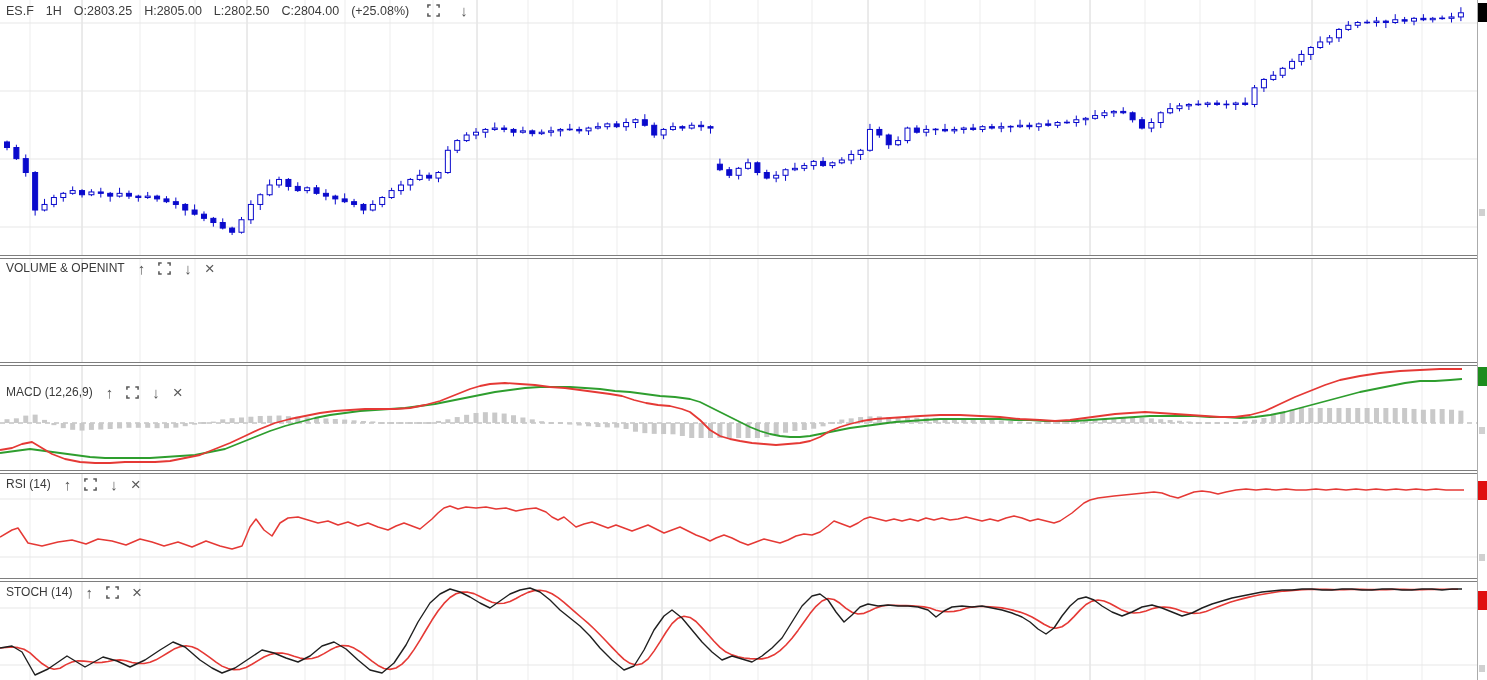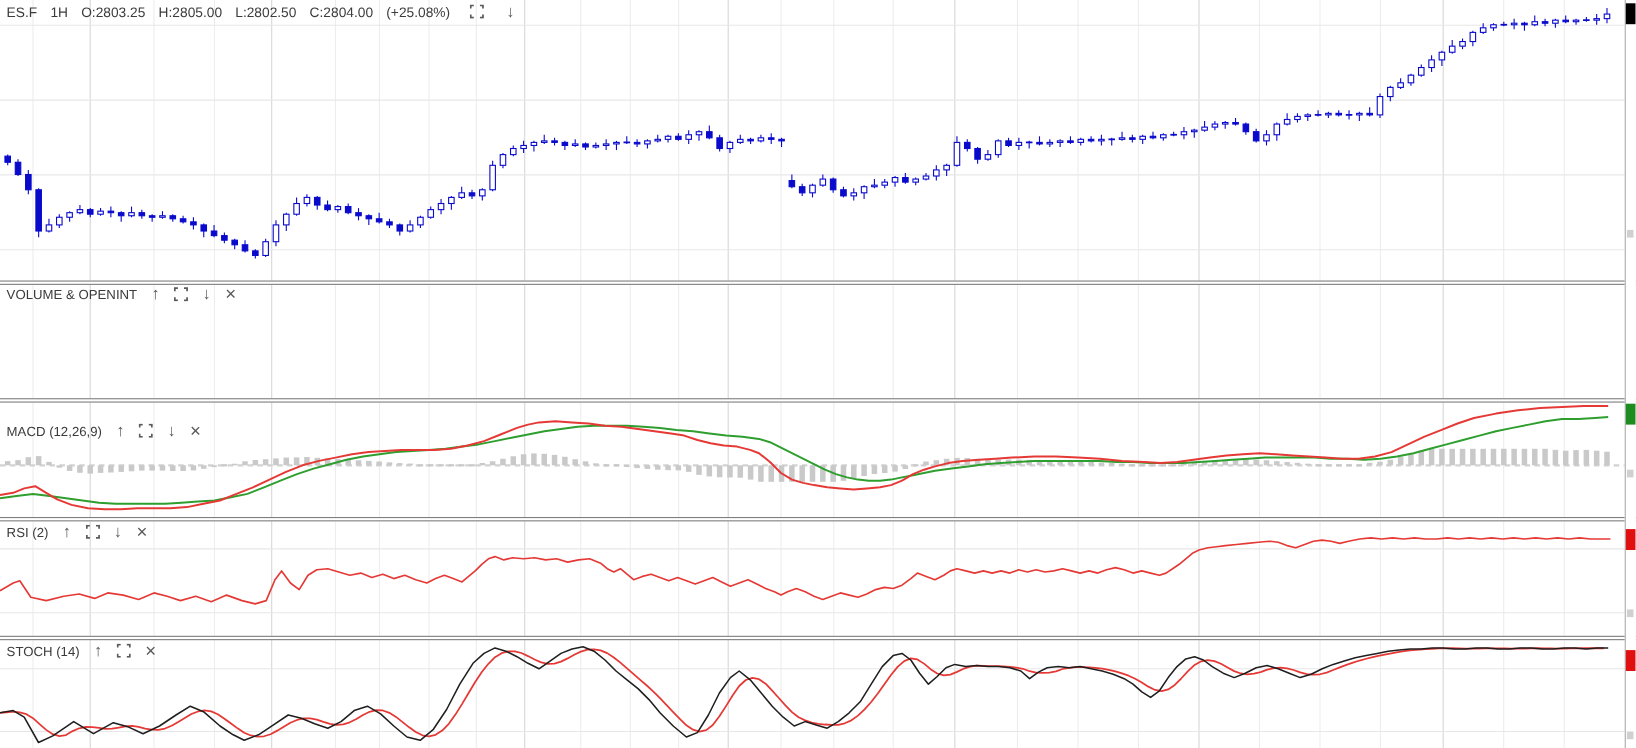--- a/index.html
+++ b/index.html
@@ -1,21 +1,21 @@
 <!DOCTYPE html>
 <html><head>
 <meta charset="utf-8">
 <style>
   html,body{margin:0;padding:0}
   body{width:1487px;height:680px;position:relative;background:#fff;overflow:hidden;
        font-family:"Liberation Sans",sans-serif;}
   #cv{position:absolute;left:0;top:0;z-index:1}
   .hdr{position:absolute;top:4px;left:6px;display:flex;align-items:flex-start;gap:12px;
        font-size:12.5px;color:#3c3c3c;z-index:6;white-space:nowrap}
-  .phdr{position:absolute;left:6px;display:flex;align-items:flex-start;gap:13px;
+  .phdr{position:absolute;left:6px;display:flex;align-items:flex-end;gap:13px;
         font-size:12px;color:#3a3a3a;z-index:6;white-space:nowrap}
   .ic{color:#5a5a5a;font-size:15px;line-height:13px;cursor:pointer;display:inline-block}
   .ic.x{font-size:17px}
   .exp svg{display:block}
   .sep{position:absolute;left:0;width:1487px;height:2px;border-top:1px solid #7e7e7e;
        border-bottom:1px solid #7e7e7e;background:#fff;z-index:4}
   .gutter{position:absolute;left:1477px;top:0;width:10px;height:680px;background:#fff;
           border-left:1px solid #ababab;z-index:5}
   .axlab{position:absolute;left:1478px;width:9px;height:19px;overflow:hidden;z-index:7;
          color:#fff;font-size:9px;line-height:19px}
@@ -586,21 +586,21 @@
   <span class="ic exp">
     <svg width="13" height="13" viewBox="0 0 14 14" fill="none" stroke="#5a5a5a" stroke-width="1.7">
       <path d="M1 4 V1 H4 M10 1 H13 V4 M13 10 V13 H10 M4 13 H1 V10"></path>
     </svg>
   </span>
   <span class="ic">↓</span>
   <span class="ic x">×</span>
 </div>
 
 <div class="phdr" style="top:477px">
-  <span>RSI (2)</span>
+  <span>RSI (14)</span>
   <span class="ic">↑</span>
   <span class="ic exp">
     <svg width="13" height="13" viewBox="0 0 14 14" fill="none" stroke="#5a5a5a" stroke-width="1.7">
       <path d="M1 4 V1 H4 M10 1 H13 V4 M13 10 V13 H10 M4 13 H1 V10"></path>
     </svg>
   </span>
   <span class="ic">↓</span>
   <span class="ic x">×</span>
 </div>
 

